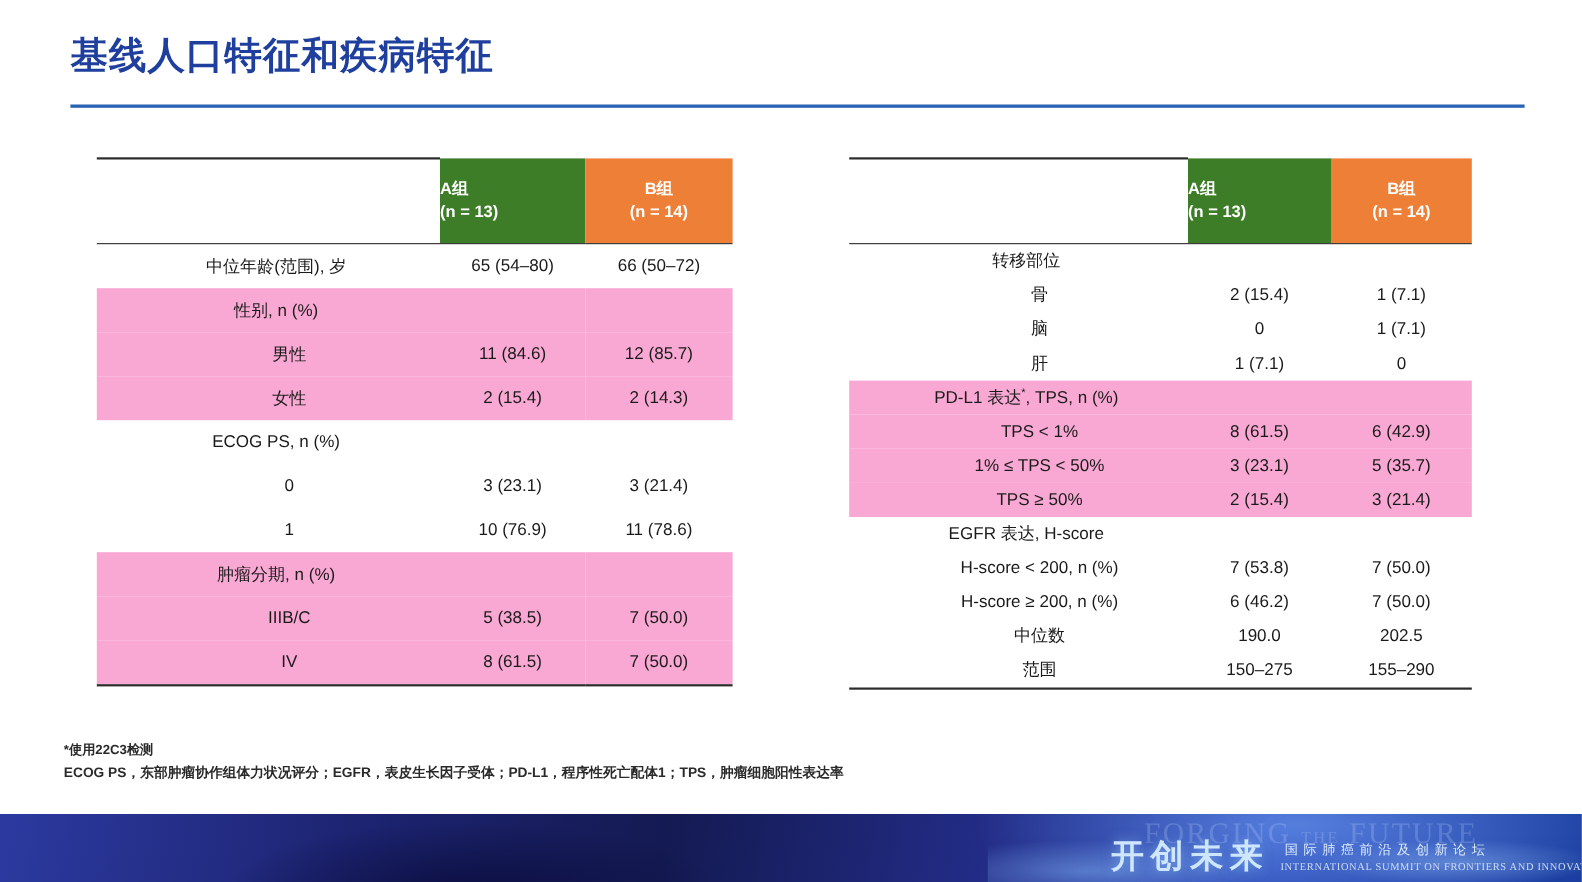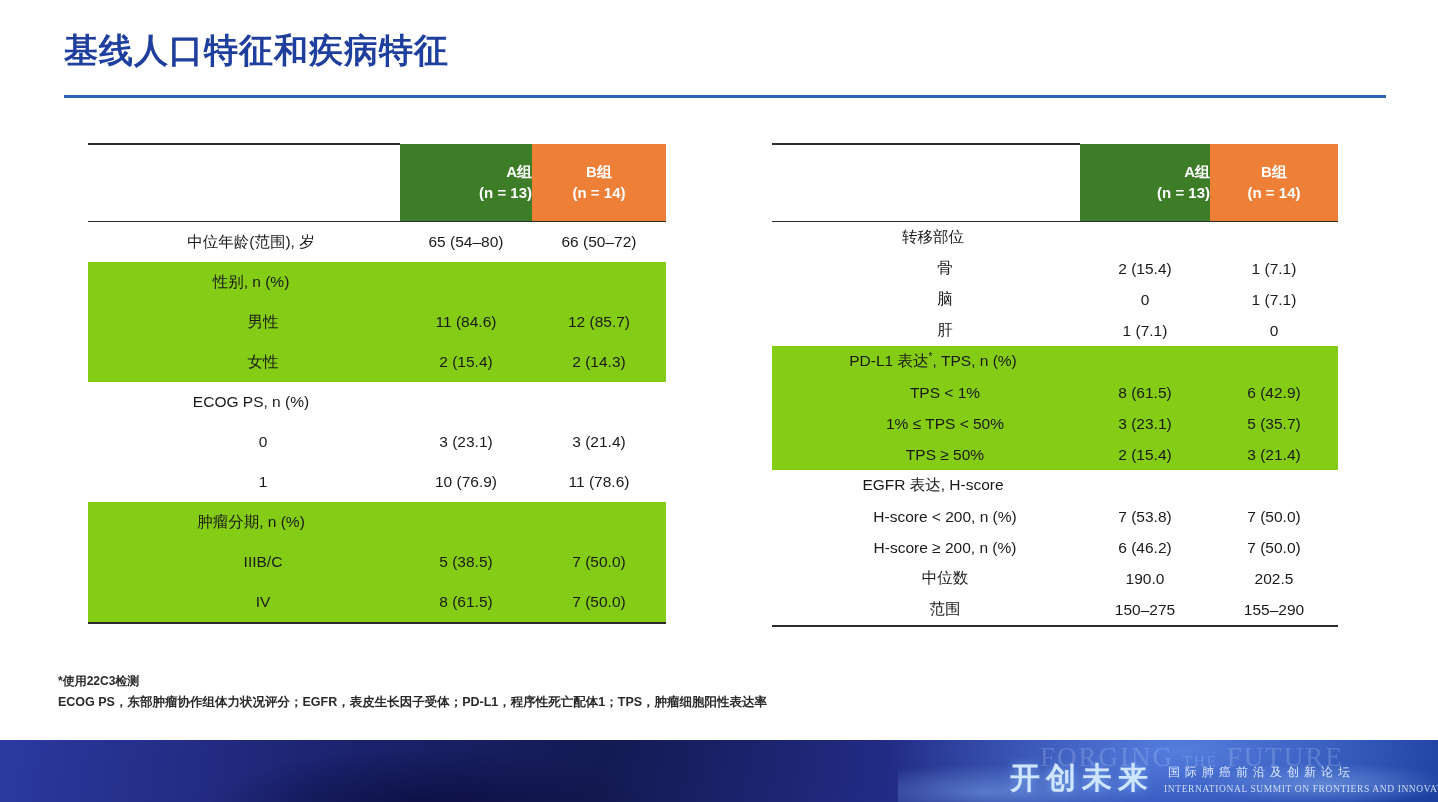--- a/index.html
+++ b/index.html
@@ -47,21 +47,21 @@
     font-size:15px;
     line-height:1.35;
   }
   .hdr-blank{
     background:#ffffff;
     border-top:2.5px solid #2b2b2b;
   }
   .hdr-a{
     background:#3d7d28;
     color:#ffffff;
-    text-align:right;
+    text-align:left;
     font-weight:bold;
   }
   .hdr-b{
     background:#ee7f36;
     color:#ffffff;
     text-align:center;
     font-weight:bold;
     margin-left:32px;
   }
   .hdr-rule td{
@@ -75,21 +75,21 @@
     height:40px;
     vertical-align:middle;
   }
   .drow td.lbl{
     text-align:center;
     padding-left:14px;
     white-space:nowrap;
   }
   .drow td.lbl.indent{ padding-left:38px; }
   .drow td.val{ text-align:center; white-space:nowrap; }
-  .shaded td{ background:#84cc16; }
+  .shaded td{ background:#f9a8d4; }
   .tight td{ height:31px;margin-top:19px; }
 
   .bot-rule td{
     border-bottom:2.2px solid #2b2b2b;
     height:0; font-size:0; line-height:0;
   }
 
   .sup{ font-size:10px; vertical-align:super; }
 
   

